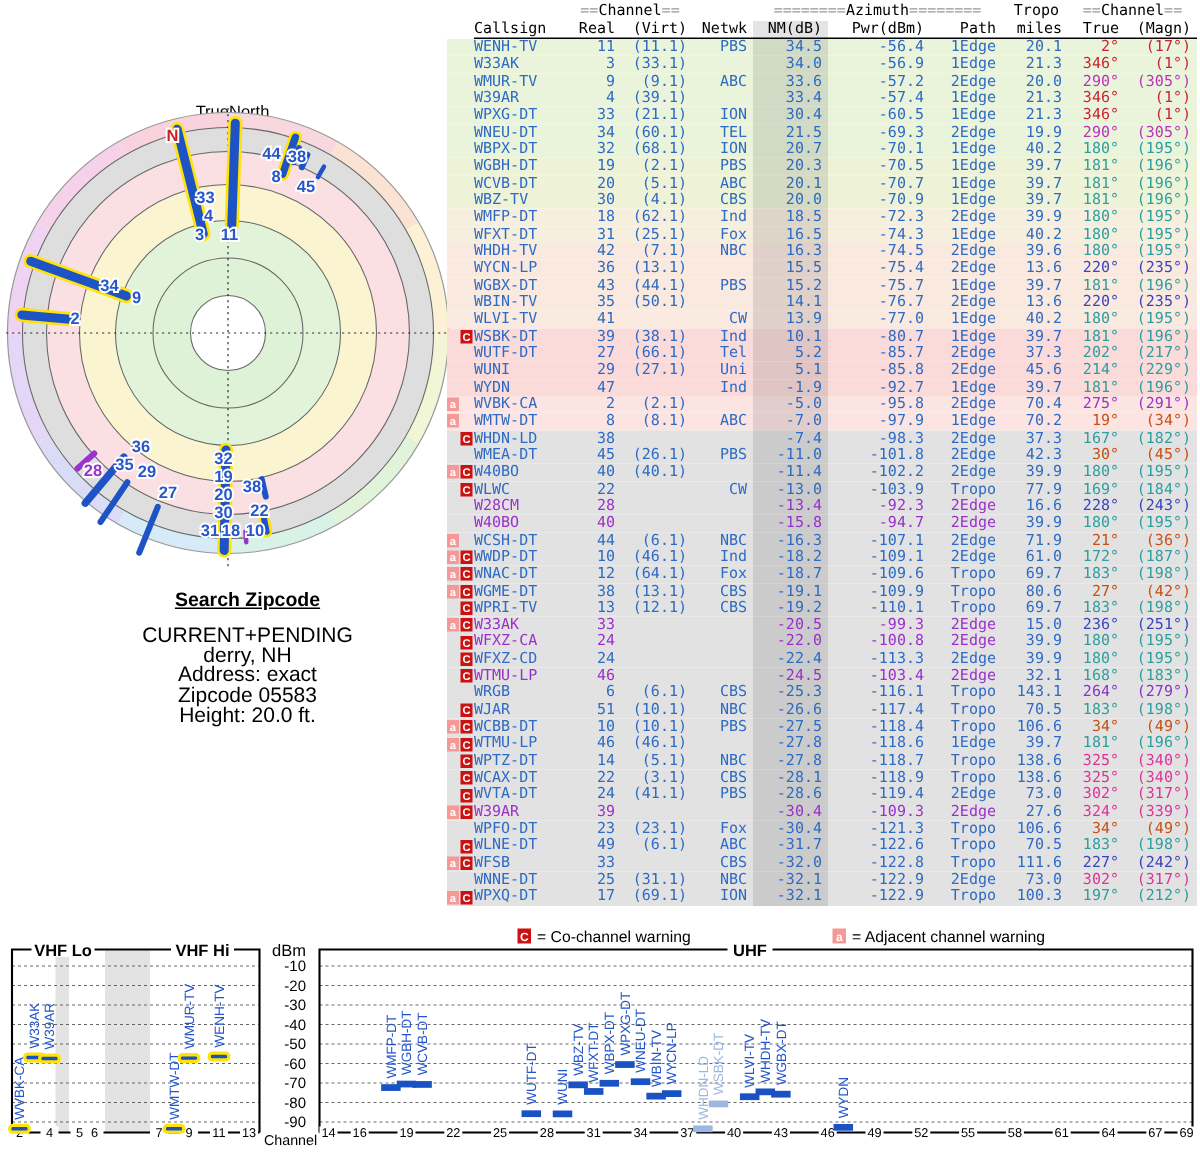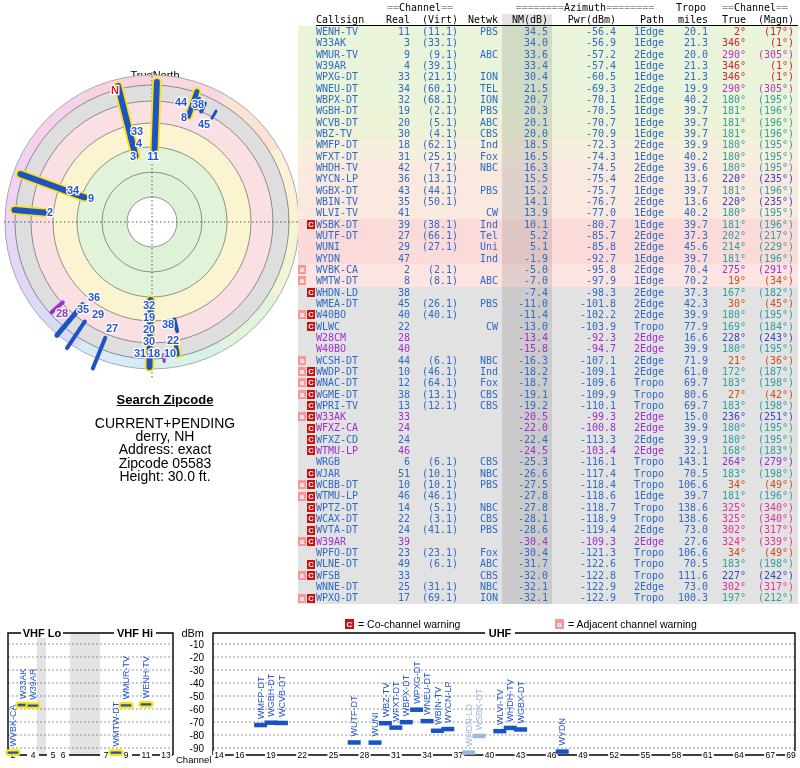--- a/index.html
+++ b/index.html
@@ -155,21 +155,21 @@
         <text x="170" y="297" fill="#2857c8" font-size="11" font-weight="bold" font-family="&quot;Liberation Sans&quot;, sans-serif" paint-order="stroke" stroke="#fff" stroke-width="2.5" text-anchor="middle">10</text>
       </svg></div>
 
   <div class="search-block">
     <div class="search-title">Search Zipcode</div>
     <div id="search-lines">
         <div class="search-line">CURRENT+PENDING</div>
         <div class="search-line">derry, NH</div>
         <div class="search-line">Address: exact</div>
         <div class="search-line">Zipcode 05583</div>
-        <div class="search-line">Height: 30.0 ft.</div>
+        <div class="search-line">Height: 20.0 ft.</div>
       </div>
     <div class="search-gap"></div>
   </div>
 
 
   <div id="tbl">
     <div class="trow hrow">
       <div class="cell"></div>
       <div class="cell"></div>
       <div class="cell" style="grid-column:3/5;text-align:center;"><span class="eq">==</span><span class="hdr">Channel</span><span class="eq">==</span></div>

